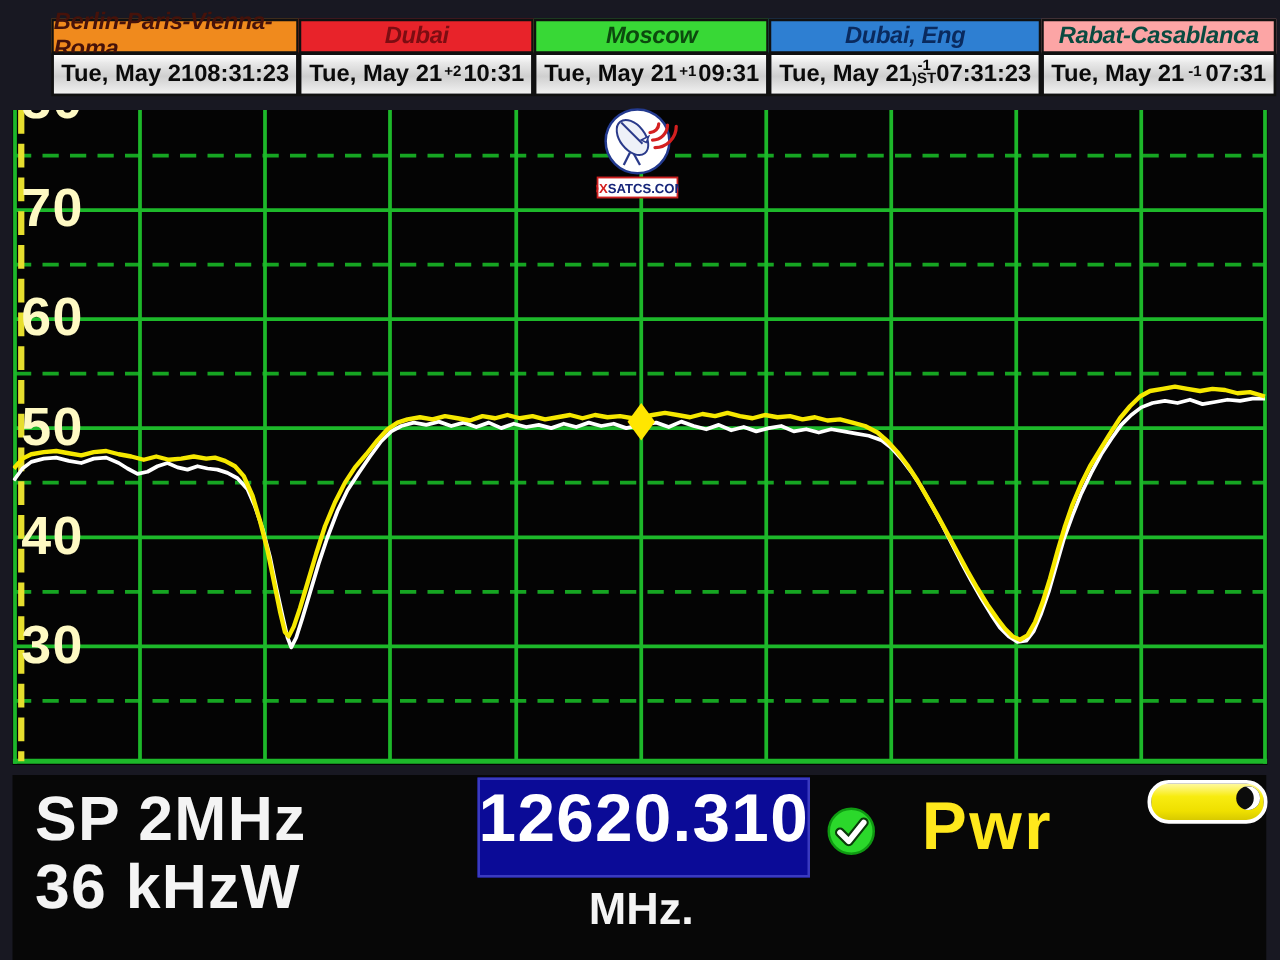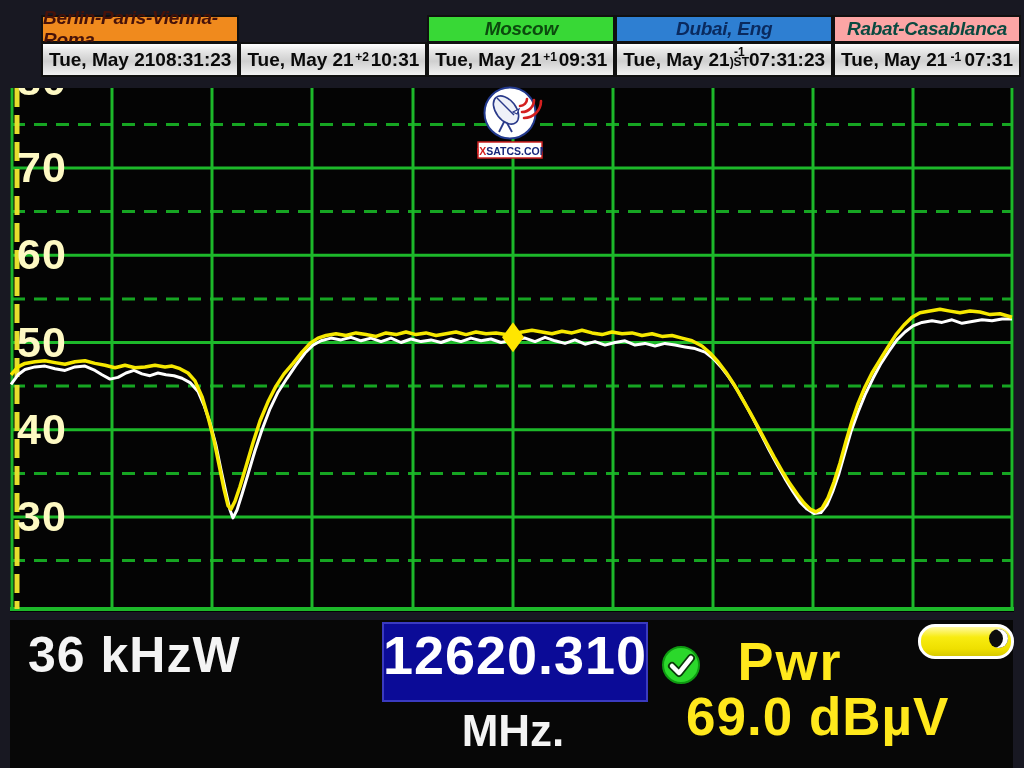--- a/index.html
+++ b/index.html
@@ -29,38 +29,39 @@
   
   #logo{position:absolute;left:477px;top:86px;width:66px;height:76px;}
 
   
   #panel{position:absolute;left:10px;top:620px;width:1003px;height:148px;background:#070707;}
   #sp-lines{position:absolute;left:18px;top:8px;color:#f4f4f4;font-weight:bold;font-size:50px;line-height:54px;letter-spacing:1px;}
   #freqbox{position:absolute;left:372px;top:2px;width:262px;height:76px;background:#0b0b97;
     border:2px solid #3a3ac0;display:flex;align-items:flex-start;justify-content:center;
     color:#ffffff;font-weight:bold;font-size:54px;letter-spacing:1px;}
   #frequnit{position:absolute;left:372px;top:86px;width:262px;text-align:center;color:#f4f4f4;
-    font-weight:bold;font-size:44px;}
+    font-weight:bold;font-size:36px;}
   #okicon{position:absolute;left:650px;top:24px;width:42px;height:42px;}
   #pwrlabel{position:absolute;left:705px;top:10px;width:150px;text-align:center;color:#ffe81c;
     font-weight:bold;font-size:54px;letter-spacing:2px;}
   #pwrvalue{position:absolute;left:676px;top:66px;width:320px;color:#ffe81c;
     font-weight:bold;font-size:53px;letter-spacing:1px;white-space:nowrap;}
   #pill{position:absolute;left:908px;top:4px;width:90px;height:29px;border:3px solid #ffffff;
     border-radius:17px;background:linear-gradient(180deg,#fff9a0 0%,#f8ec10 35%,#efe000 75%,#d8ca00 100%);}
   #pill .knob{position:absolute;right:3px;top:2px;width:19px;height:19px;border-radius:50%;
     background:#0c0c0c;box-shadow:inset -5px 0 0 #ffffff;}
 </style>
 </head>
 <body>
 
 <div id="stage">
 
   <div id="clockgrid">
       <div class="citycell" style="background: rgb(240, 138, 29); color: rgb(70, 18, 10); grid-area: 1 / 1;">Berlin-Paris-Vienna-Roma</div>
+      <div class="citycell" style="background: rgb(232, 35, 42); color: rgb(124, 13, 18); grid-area: 1 / 2;">Dubai</div>
       <div class="citycell" style="background: rgb(56, 216, 54); color: rgb(12, 74, 14); grid-area: 1 / 3;">Moscow</div>
       <div class="citycell" style="background: rgb(46, 127, 210); color: rgb(10, 42, 94); grid-area: 1 / 4;">Dubai, Eng</div>
       <div class="citycell" style="background: #fca5a5; color: rgb(10, 74, 64); grid-area: 1 / 5;">Rabat-Casablanca</div>
       <div class="clockcell" style="grid-area: 2 / 1;">
         <span class="cdate">Tue, May 21</span>
         <span class="cmid">
           <span class="coff"></span>
           <span class="cdst"></span>
         </span>
         <span class="ctime">08:31:23</span>
@@ -156,36 +157,36 @@
       </g>
       <g>
         <rect x="1" y="56" width="64" height="16" fill="#ffffff" stroke="#cc2020" stroke-width="1.5"></rect>
         <text x="33" y="68.5" text-anchor="middle" font-family="Liberation Sans, sans-serif" font-size="10.5" font-weight="bold"><tspan id="logo-red" fill="#d42020">DX</tspan><tspan id="logo-blue" fill="#17267a">SATCS.COM</tspan></text>
       </g>
     </svg>
   </div>
 
   <div id="panel">
     <div id="sp-lines">
+      <div>SP 2MHz</div>
       <div>36 kHzW</div>
     </div>
 
     <div id="freqbox">
       <span>12620.310</span>
     </div>
     <div id="frequnit">MHz.</div>
 
     <div id="okicon">
       <svg width="42" height="42" viewBox="0 0 42 42">
         <circle cx="21" cy="21" r="18" fill="#2bd82b" stroke="#0f9a12" stroke-width="2"></circle>
         <path d="M12 22 l7 7 l12 -15" fill="none" stroke="#0a3a0a" stroke-width="8" stroke-linecap="round" stroke-linejoin="round"></path>
         <path d="M12 22 l7 7 l12 -15" fill="none" stroke="#ffffff" stroke-width="4.5" stroke-linecap="round" stroke-linejoin="round"></path>
       </svg>
     </div>
 
     <div id="pwrlabel">Pwr</div>
-    <div id="pwrvalue">69.0 dBµV</div>
 
     <div id="pill">
       <div class="knob"></div>
     </div>
   </div>
 </div>
 
 </body></html>

